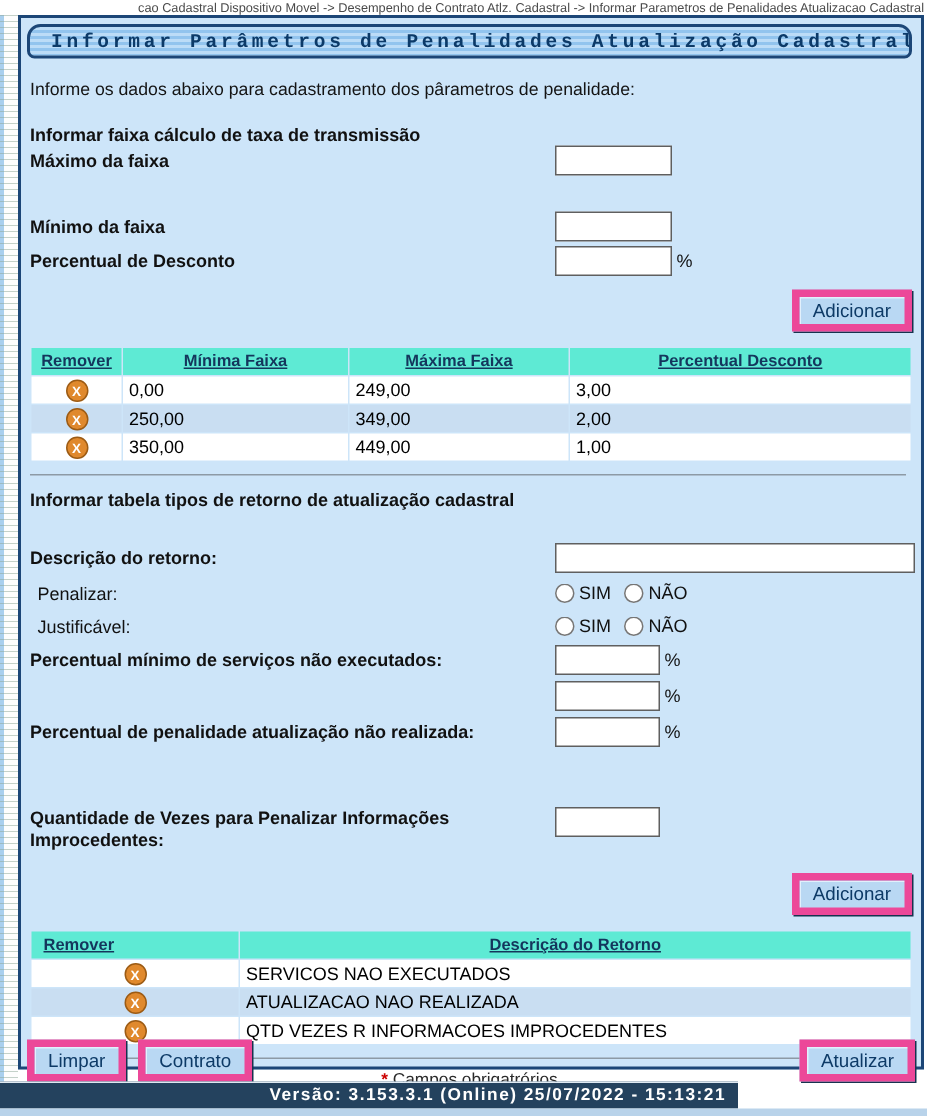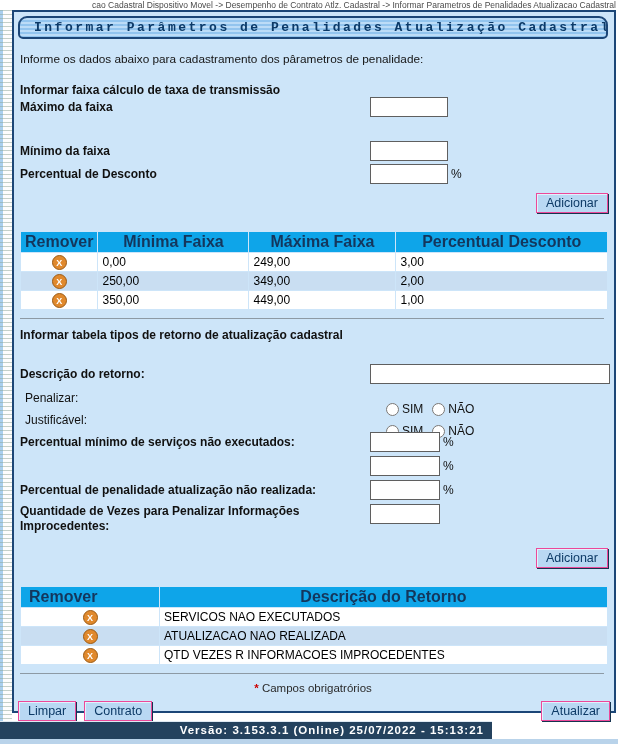--- a/index.html
+++ b/index.html
@@ -31,46 +31,46 @@
   .content{padding:0 6px 0 4px;position:relative;height:672px;}
 
   .intro{margin:13px 0 0 2px;font-size:11.8px;color:#141414;}
   .sec{margin:17px 0 0 2px;font-size:12px;font-weight:bold;color:#111;}
   .sec2{margin:9px 0 0 2px;}
 
   .frow{position:relative;margin-left:2px;height:23px;}
   .frow.first{margin-top:21px;}
   .frow.h24{height:24px;}
   .frow.h22{height:22px;}
-  .frow.h38{height:38px;}
+  .frow.h38{height:38px;margin-top:36px;}
   .frow.mt22{margin-top:22px;}
   .flabel{font-size:12px;font-weight:bold;color:#111;line-height:20px;display:inline-block;}
   .flabel.wrap{max-width:330px;line-height:15px;vertical-align:top;}
   .flabel.plain{font-weight:normal;margin-left:5px;}
   .tin{position:absolute;left:350px;top:0;height:20px;border:1px solid #5f5f5f;background:#fff;
     font-size:12px;padding:0 3px;font-family:inherit;}
   .w78{width:78px;}
   .w70{width:70px;}
   .wdesc{width:240px;}
   .suffix{position:absolute;top:3px;font-size:12px;color:#111;}
   .sfx1{left:431px;}
   .sfx2{left:423px;}
 
-  .radios{position:absolute;left:366px;top:2px;display:flex;align-items:center;font-size:12px;color:#111;margin-top:12px;}
+  .radios{position:absolute;left:350px;top:2px;display:flex;align-items:center;font-size:12px;color:#111;}
   .radios input{width:13px;height:13px;margin:0 3px 0 0;}
   .rlabel{margin-right:9px;}
 
   .btnrow{text-align:right;margin-top:6px;height:22px;}
   .x-btn{font-family:inherit;font-size:12.5px;color:#0d3a66;background:#b9d8f3;
-    border:1px solid #ec4899;box-shadow:1px 1px 0 #16334f, inset 1px 1px 0 #e2f0fc;
+    border:5px solid #ec4899;box-shadow:1px 1px 0 #16334f, inset 1px 1px 0 #e2f0fc;
     padding:2px 9px;cursor:pointer;}
 
   table.grid{border-collapse:separate;border-spacing:1px;width:588px;margin:16px 0 0 2px;}
-  .grid th{background:#0ea5e9;color:#14365c;font-weight:bold;font-size:16px;
-    height:18px;padding:1px 4px;text-align:center;}
+  .grid th{background:#5eead4;color:#14365c;font-weight:bold;font-size:11px;
+    height:18px;padding:1px 4px;text-align:center;text-decoration:underline;}
   .grid td{background:#fff;font-size:12px;height:18px;padding:1px 4px;color:#000;text-align:left;}
   .grid tr.alt td{background:#c9def2;}
   .grid .c-center{text-align:center;}
   .grid .h-left{text-align:left;padding-left:8px;}
   .t1-rem{width:60px;} .t1-min{width:150px;} .t1-max{width:146px;}
   .t2-rem{width:138px;}
   .t2{margin-top:20px;}
   .xicon{display:inline-block;width:15px;height:15px;border-radius:50%;
     background:#e0892d;border:1px solid #9c5b14;color:#fff;font-size:9px;font-weight:bold;
     line-height:14px;text-align:center;cursor:pointer;}

